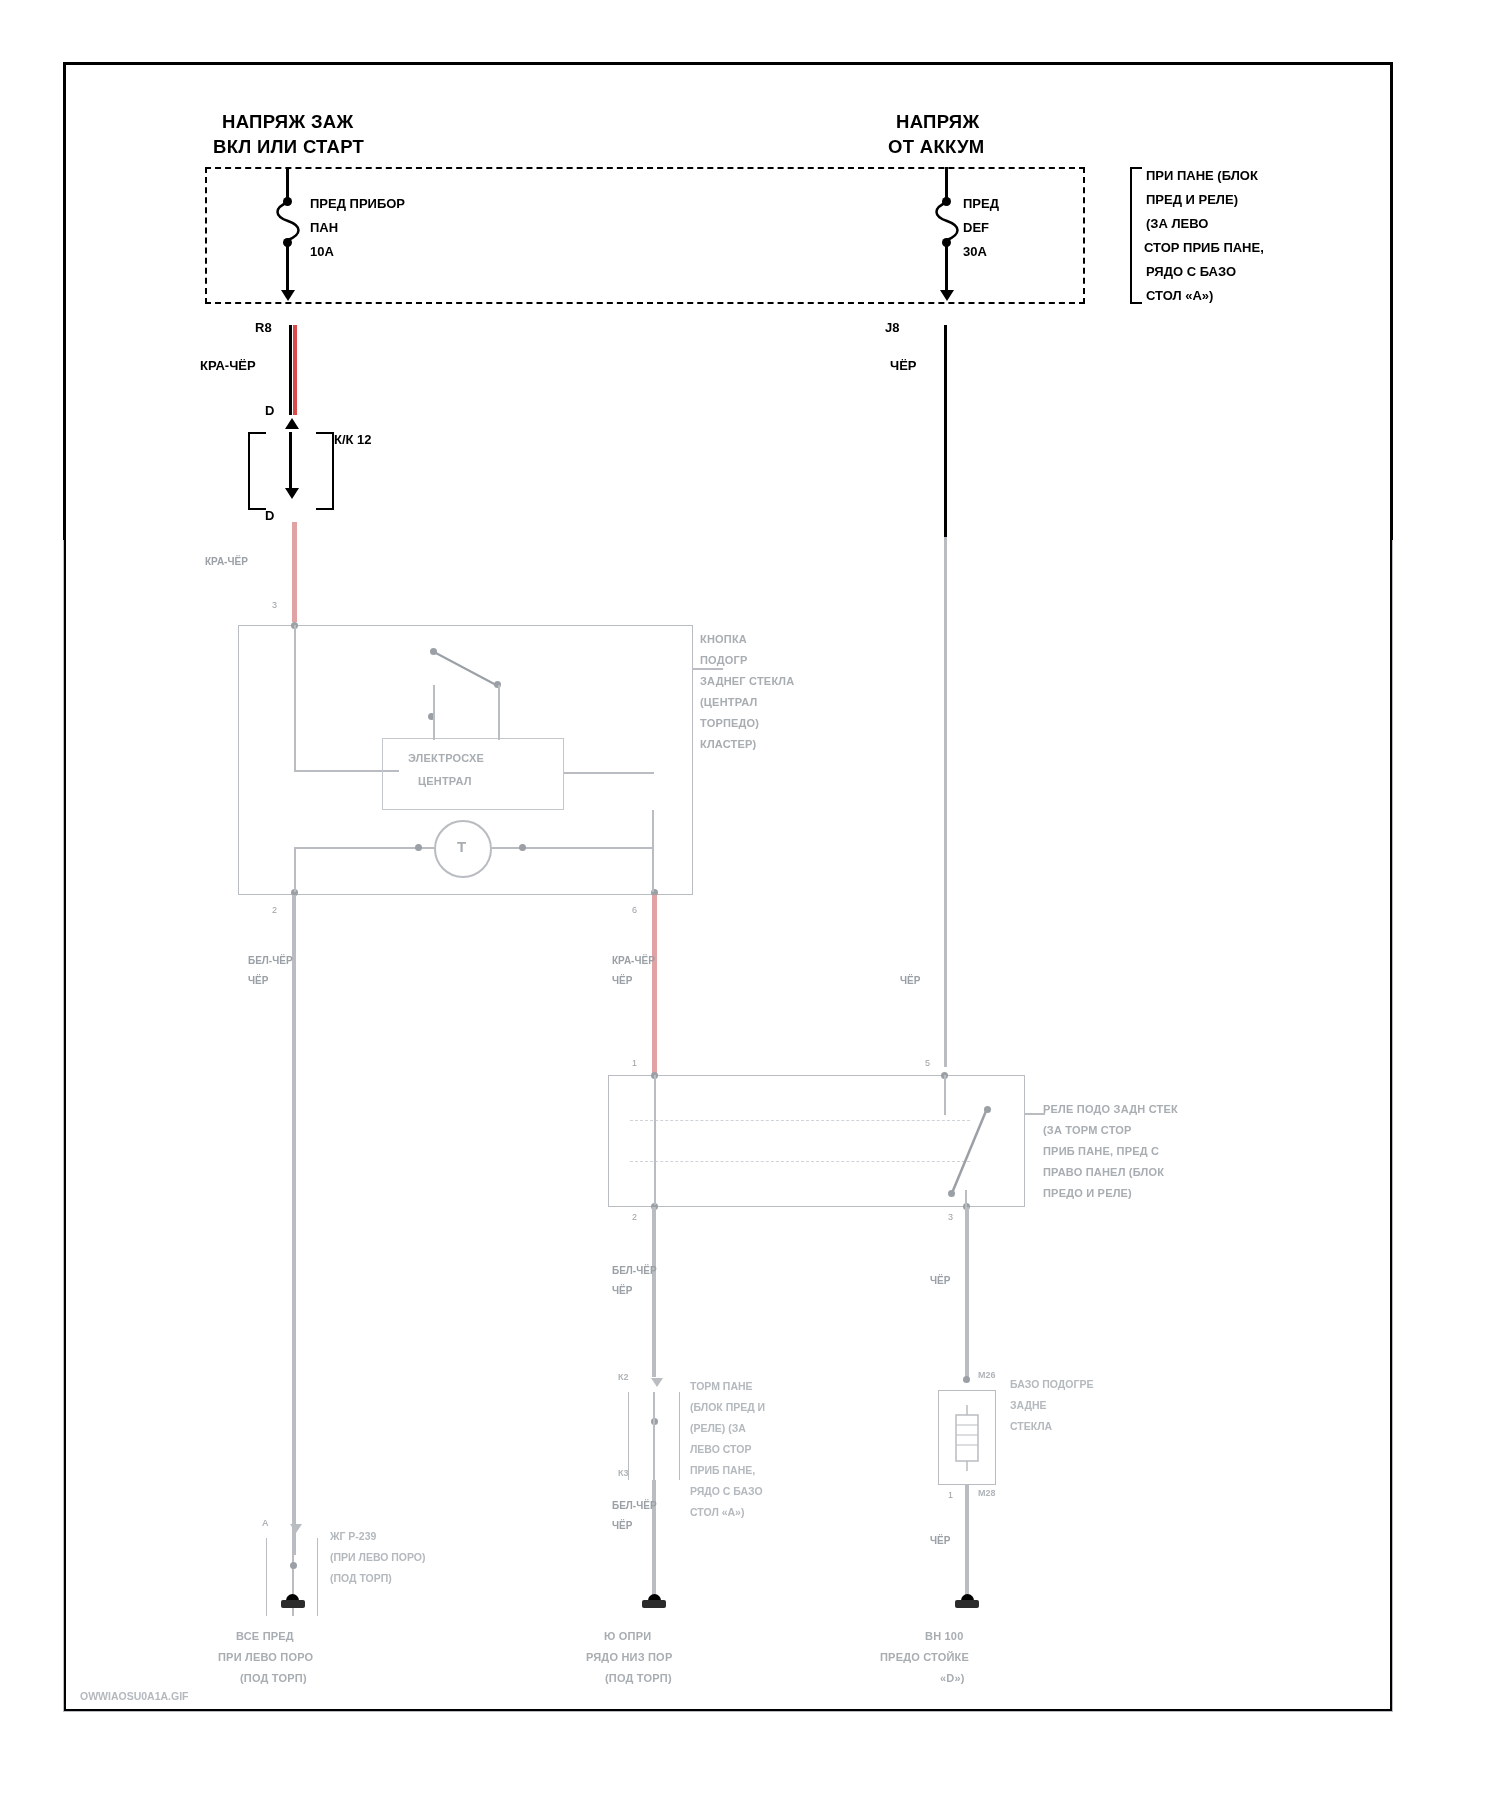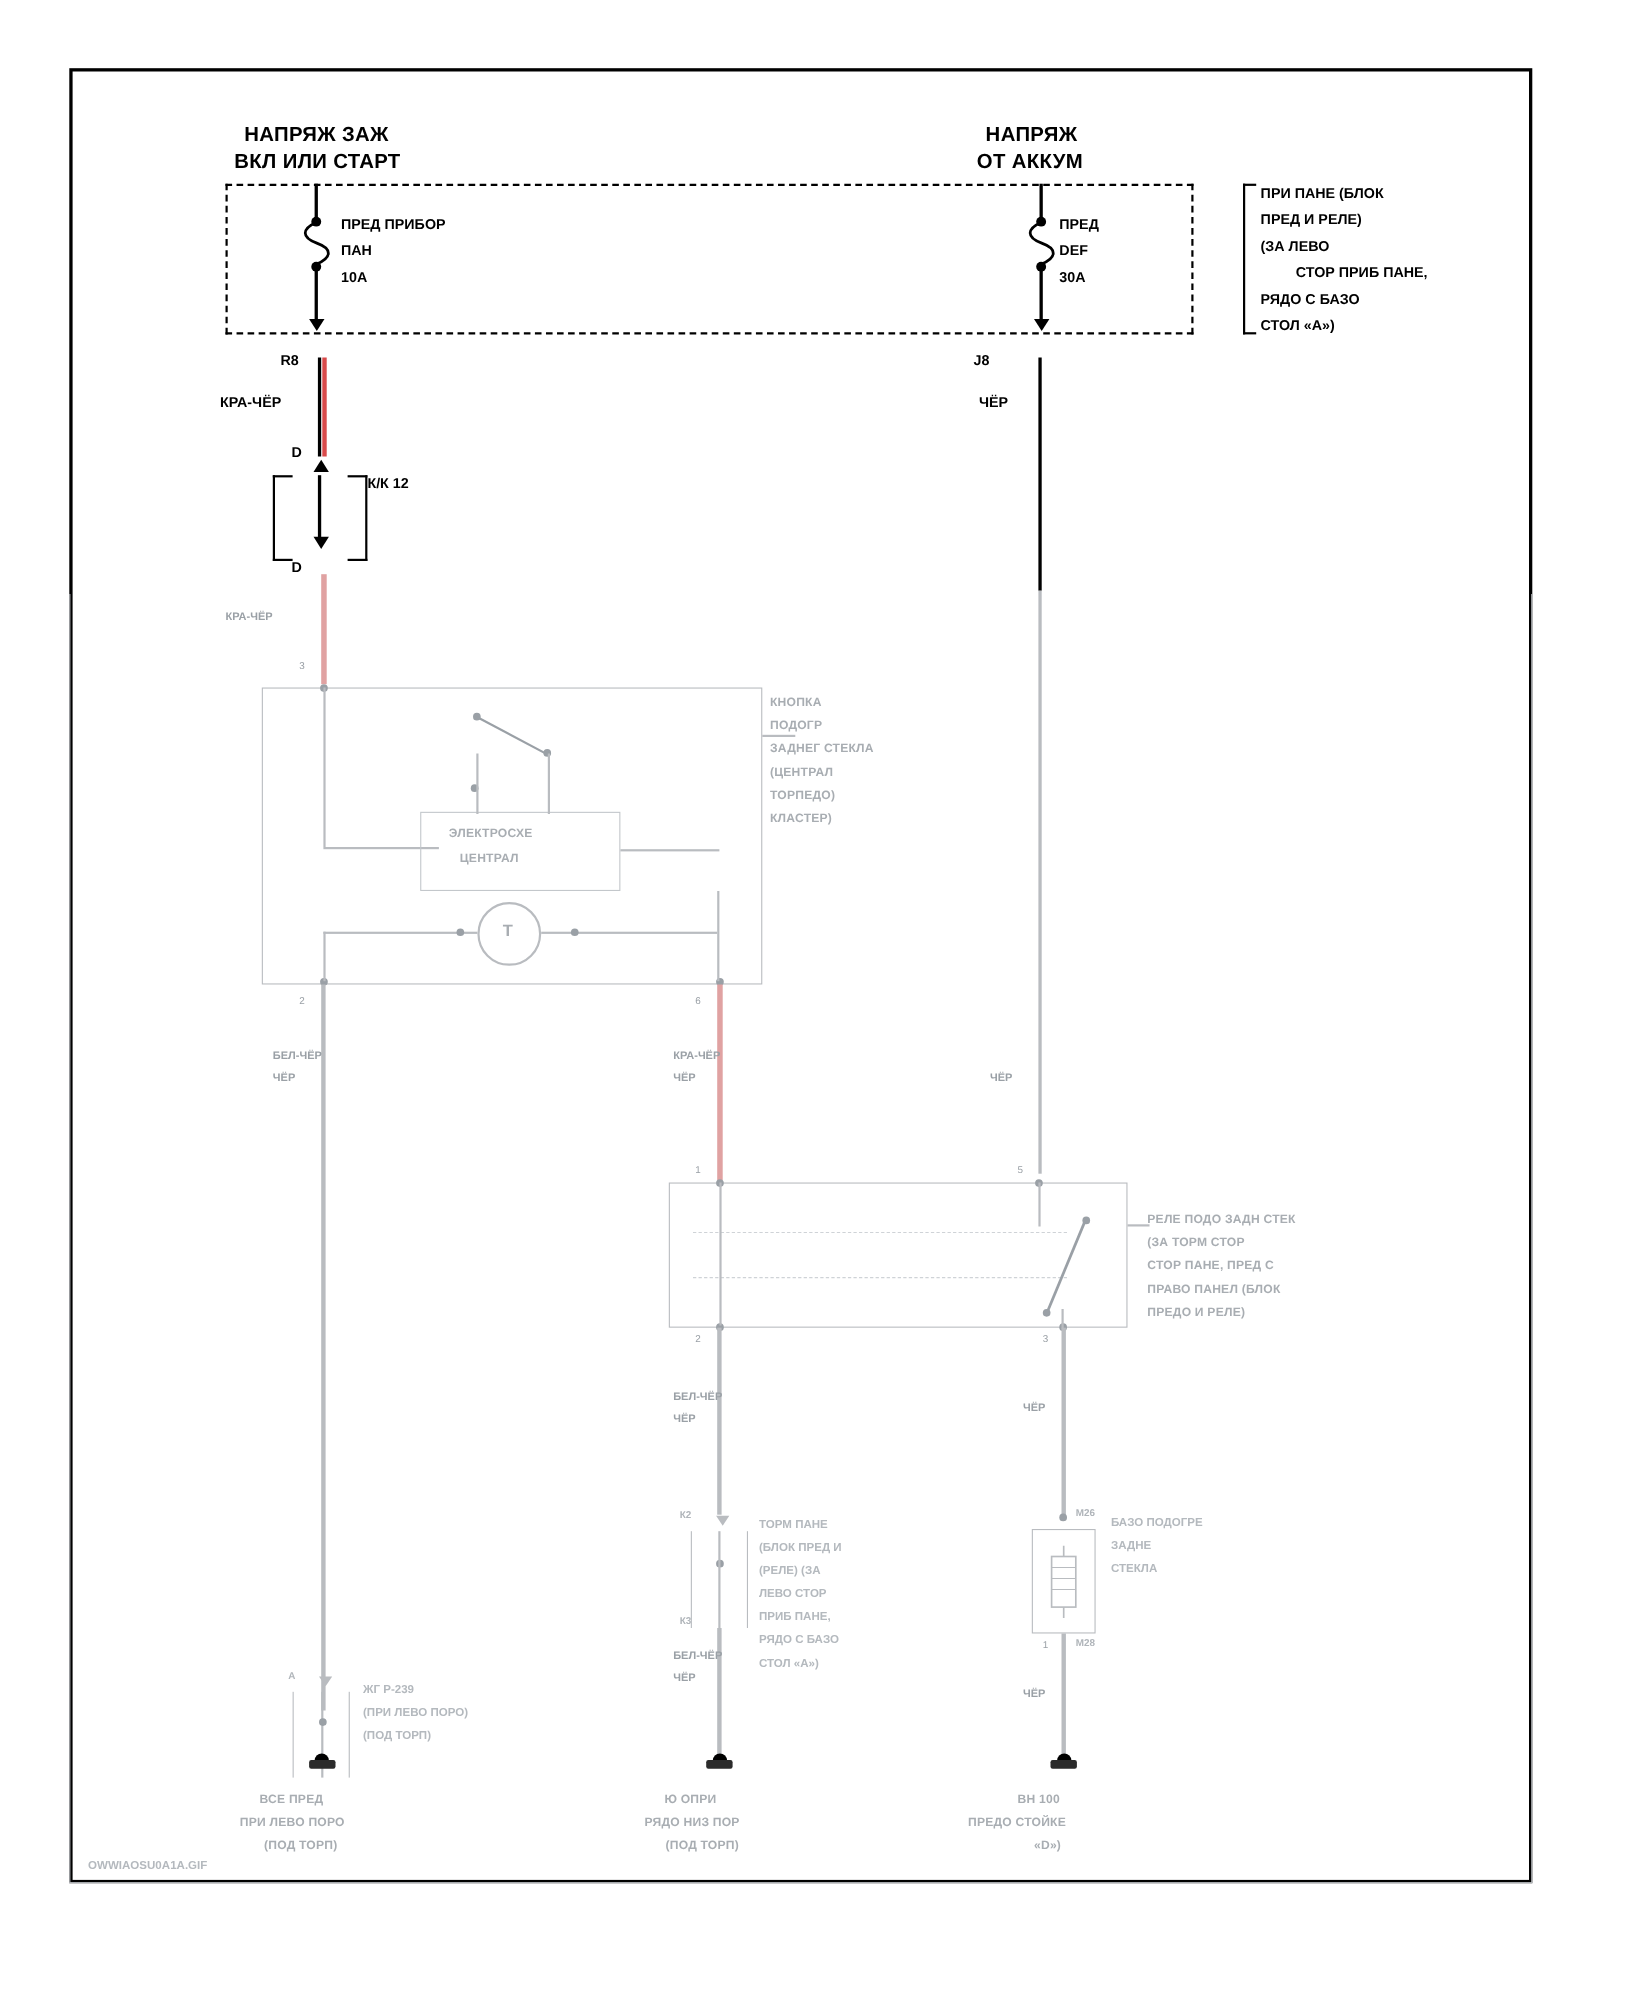--- a/index.html
+++ b/index.html
@@ -51,21 +51,21 @@
   <div class="txt t-hdr" style="left:213px;top:135px;">ВКЛ ИЛИ СТАРТ</div>
   <div class="txt t-hdr" style="left:896px;top:110px;">НАПРЯЖ</div>
   <div class="txt t-hdr" style="left:888px;top:135px;">ОТ АККУМ</div>
 
   <div class="dash-box" style="left:205px;top:167px;width:880px;height:137px;"></div>
 
   <div class="bracket-l" style="left:1130px;top:167px;width:12px;height:137px;"></div>
   <div class="txt t-lbl" style="left:1146px;top:168px;">ПРИ ПАНЕ (БЛОК</div>
   <div class="txt t-lbl" style="left:1146px;top:192px;">ПРЕД И РЕЛЕ)</div>
   <div class="txt t-lbl" style="left:1146px;top:216px;">(ЗА ЛЕВО</div>
-  <div class="txt t-lbl" style="left:1178px;top:240px;text-align:right;">СТОР ПРИБ ПАНЕ,</div>
+  <div class="txt t-lbl" style="left:1144px;top:240px;text-align:right;">СТОР ПРИБ ПАНЕ,</div>
   <div class="txt t-lbl" style="left:1146px;top:264px;">РЯДО С БАЗО</div>
   <div class="txt t-lbl" style="left:1146px;top:288px;">СТОЛ «А»)</div>
 
   <div class="wire" style="left:286px;top:167px;width:3px;height:33px;"></div>
   <div class="dot" style="left:283px;top:197px;"></div>
 
   <svg style="position:absolute;left:272px;top:200px;" width="32" height="42">
     <path d="M16 2 C 2 8, 2 16, 16 21 C 30 26, 30 34, 16 40" stroke="#000" stroke-width="2.5" fill="none"></path>
   </svg>
   <div class="dot" style="left:283px;top:238px;"></div>
@@ -182,21 +182,21 @@
   <svg style="position:absolute;left:930px;top:1105px;" width="70" height="105">
     <line x1="56" y1="6" x2="22" y2="88" stroke="#9aa0a6" stroke-width="2.5"></line>
   </svg>
   <div class="dot-g" style="left:984px;top:1106px;"></div>
   <div class="dot-g" style="left:948px;top:1190px;"></div>
   <div class="wire-g" style="left:965px;top:1190px;width:2px;height:18px;"></div>
 
   <div class="wire-g" style="left:1025px;top:1113px;width:20px;height:2px;"></div>
   <div class="txt t-blur" style="left:1043px;top:1103px;">РЕЛЕ ПОДО ЗАДН СТЕК</div>
   <div class="txt t-blur" style="left:1043px;top:1124px;">(ЗА ТОРМ СТОР</div>
-  <div class="txt t-blur" style="left:1043px;top:1145px;">СТОР ПАНЕ, ПРЕД С</div>
+  <div class="txt t-blur" style="left:1043px;top:1145px;">ПРИБ ПАНЕ, ПРЕД С</div>
   <div class="txt t-blur" style="left:1043px;top:1166px;">ПРАВО ПАНЕЛ (БЛОК</div>
   <div class="txt t-blur" style="left:1043px;top:1187px;">ПРЕДО И РЕЛЕ)</div>
 
   <div class="txt t-pin" style="left:632px;top:1212px;">2</div>
   <div class="txt t-pin" style="left:948px;top:1212px;">3</div>
 
   <div class="wire-g" style="left:652px;top:1207px;width:4px;height:170px;"></div>
   <div class="txt t-tiny" style="left:612px;top:1265px;">БЕЛ-ЧЁР</div>
   <div class="txt t-tiny" style="left:612px;top:1285px;">ЧЁР</div>
 

